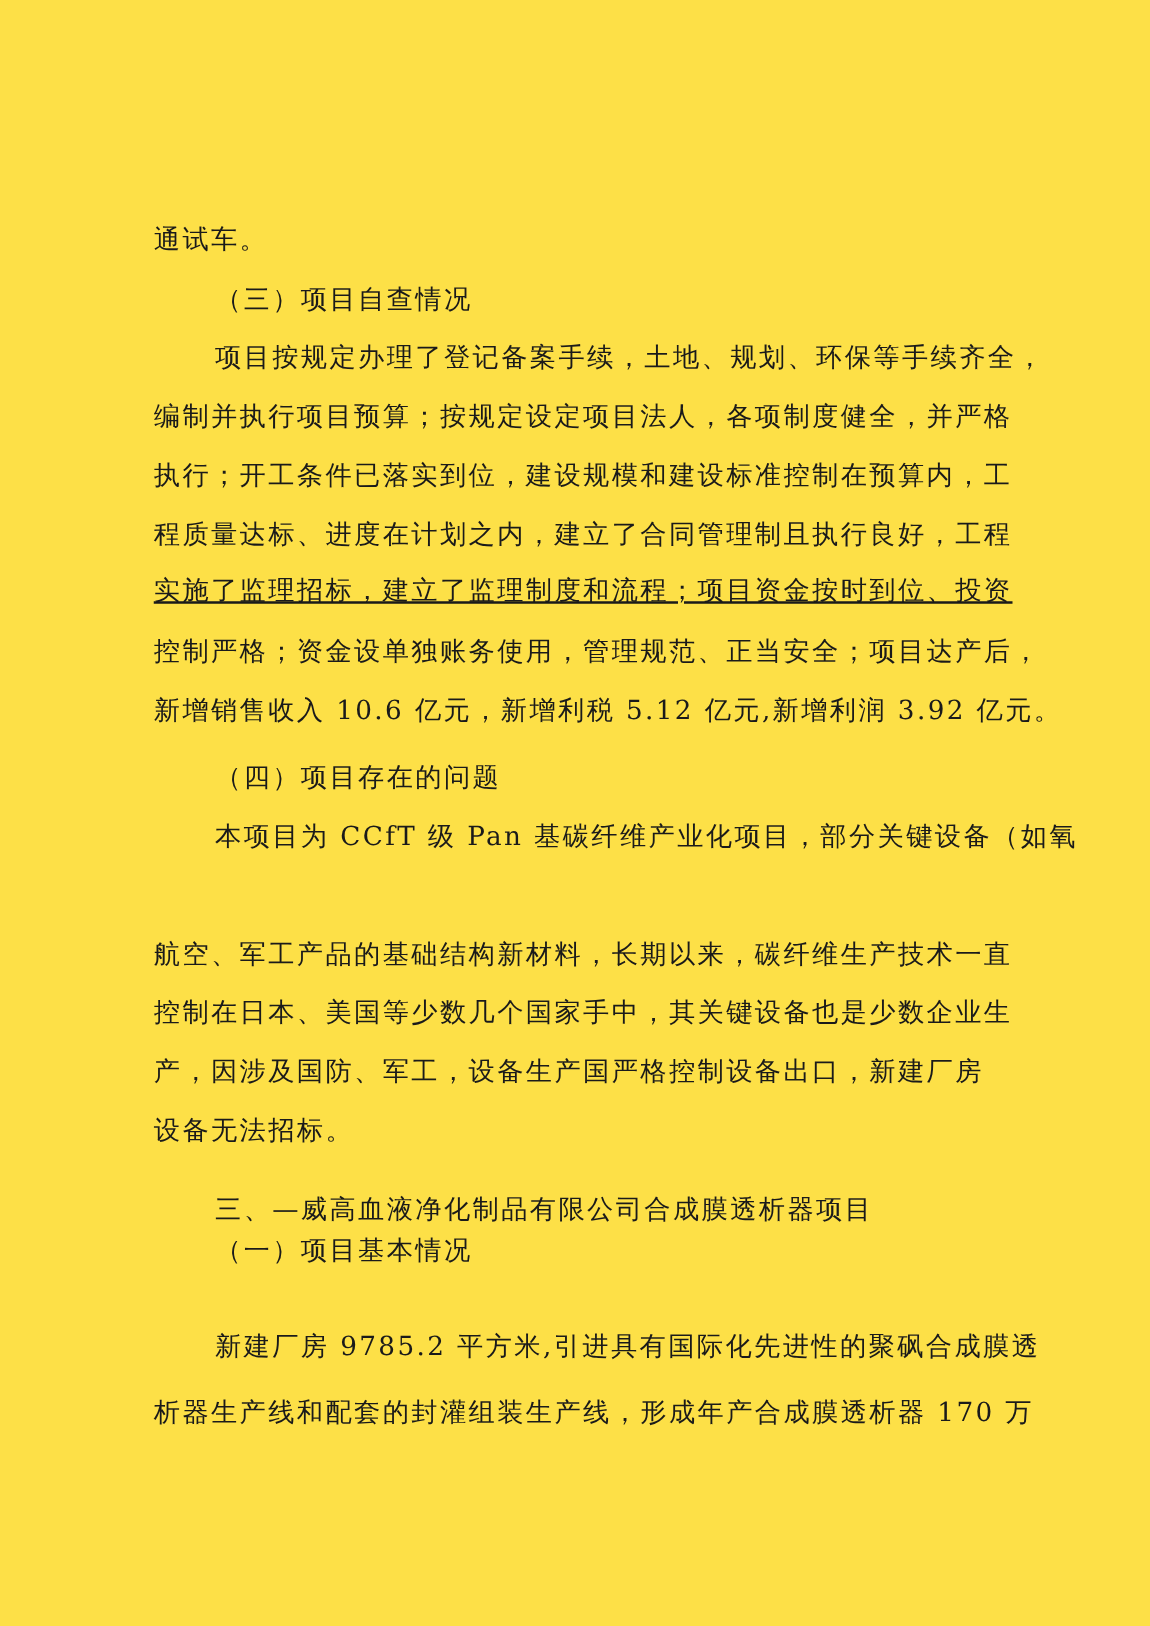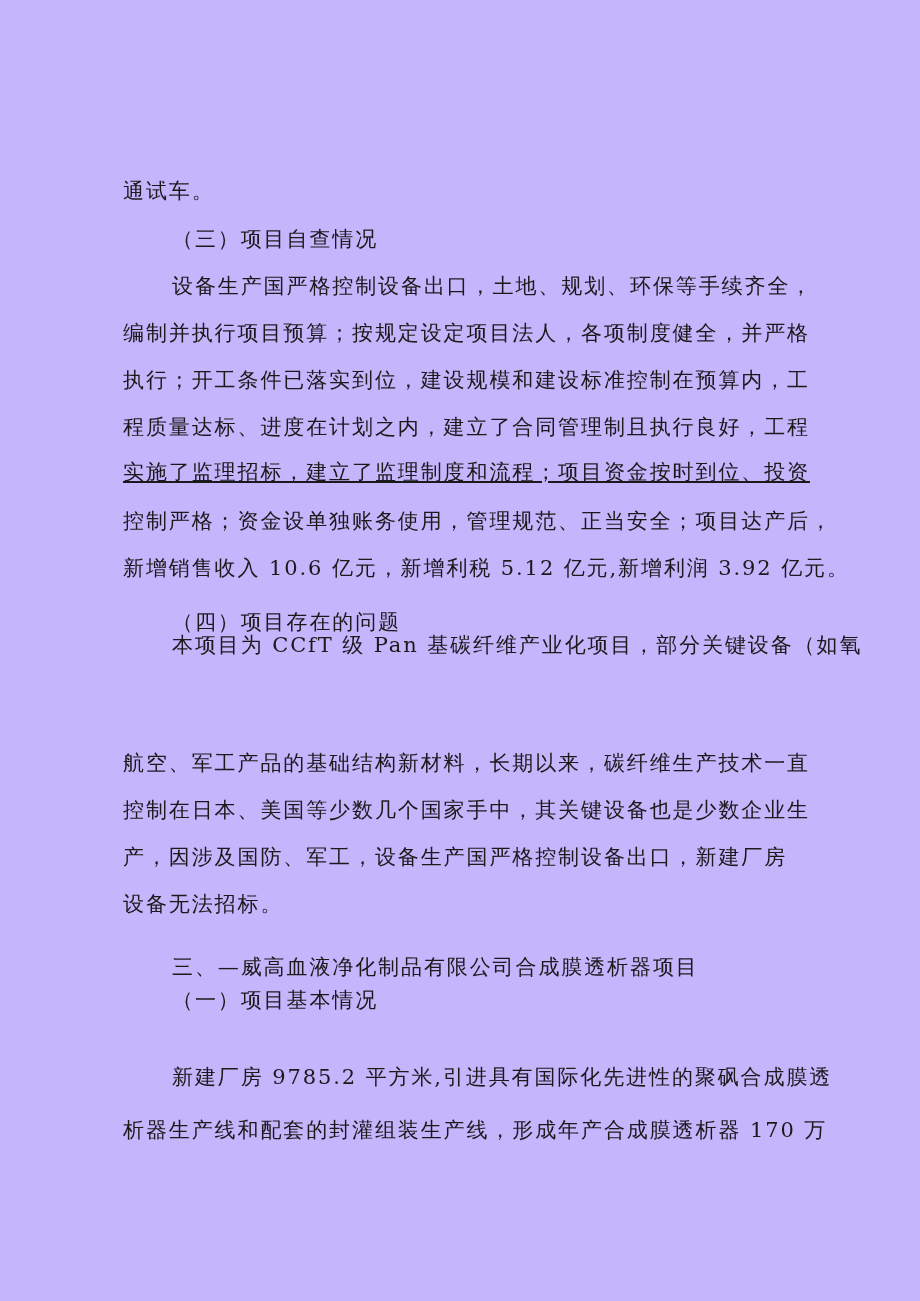--- a/index.html
+++ b/index.html
@@ -14,48 +14,48 @@
       overflow: hidden;
       font-family: "DejaVu Serif", "Liberation Serif", serif;
       color: #1a1a1a;
     }
     .page {
       position: absolute;
       left: 0;
       top: 0;
       width: 920px;
       height: 1301px;
-      background: #c4b5fd;
+      background: #fde047;
     }
     .line {
       position: absolute;
       left: 123px;
       font-size: 21px;
       line-height: 24px;
       white-space: nowrap;
       letter-spacing: 1.9px;
     }
     .indent { left: 172px; }
     .heading { left: 172px; }
   </style>
 </head>
 <body>
 
 <div class="page">
   <div class="line" style="top:179px;">通试车。</div>
   <div class="line heading" style="top:227px;">（三）项目自查情况</div>
-  <div class="line indent" style="top:274px;">设备生产国严格控制设备出口，土地、规划、环保等手续齐全，</div>
+  <div class="line indent" style="top:274px;">项目按规定办理了登记备案手续，土地、规划、环保等手续齐全，</div>
   <div class="line" style="top:321px;">编制并执行项目预算；按规定设定项目法人，各项制度健全，并严格</div>
   <div class="line" style="top:368px;">执行；开工条件已落实到位，建设规模和建设标准控制在预算内，工</div>
   <div class="line" style="top:415px;">程质量达标、进度在计划之内，建立了合同管理制且执行良好，工程</div>
   <div class="line" style="top:460px;text-decoration:underline;">实施了监理招标，建立了监理制度和流程；项目资金按时到位、投资</div>
   <div class="line" style="top:509px;">控制严格；资金设单独账务使用，管理规范、正当安全；项目达产后，</div>
   <div class="line" style="top:556px;">新增销售收入 10.6 亿元，新增利税 5.12 亿元,新增利润 3.92 亿元。</div>
   <div class="line heading" style="top:610px;">（四）项目存在的问题</div>
-  <div class="line indent" style="top:633px;">本项目为 CCfT 级 Pan 基碳纤维产业化项目，部分关键设备（如氧</div>
+  <div class="line indent" style="top:657px;">本项目为 CCfT 级 Pan 基碳纤维产业化项目，部分关键设备（如氧</div>
   <div class="line" style="top:751px;">航空、军工产品的基础结构新材料，长期以来，碳纤维生产技术一直</div>
   <div class="line" style="top:798px;">控制在日本、美国等少数几个国家手中，其关键设备也是少数企业生</div>
   <div class="line" style="top:845px;">产，因涉及国防、军工，设备生产国严格控制设备出口，新建厂房</div>
   <div class="line" style="top:892px;">设备无法招标。</div>
   <div class="line" style="top:955px; left:172px;">三、—威高血液净化制品有限公司合成膜透析器项目</div>
   <div class="line heading" style="top:988px;">（一）项目基本情况</div>
   <div class="line indent" style="top:1065px;">新建厂房 9785.2 平方米,引进具有国际化先进性的聚砜合成膜透</div>
   <div class="line" style="top:1118px;">析器生产线和配套的封灌组装生产线，形成年产合成膜透析器 170 万</div>
 </div>
 

